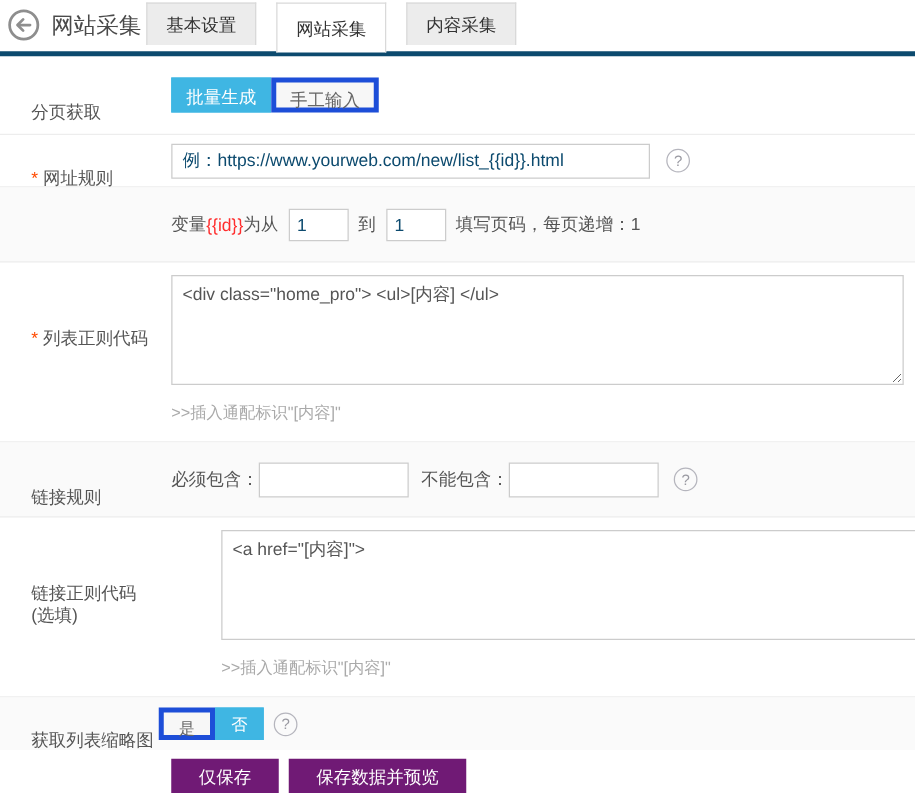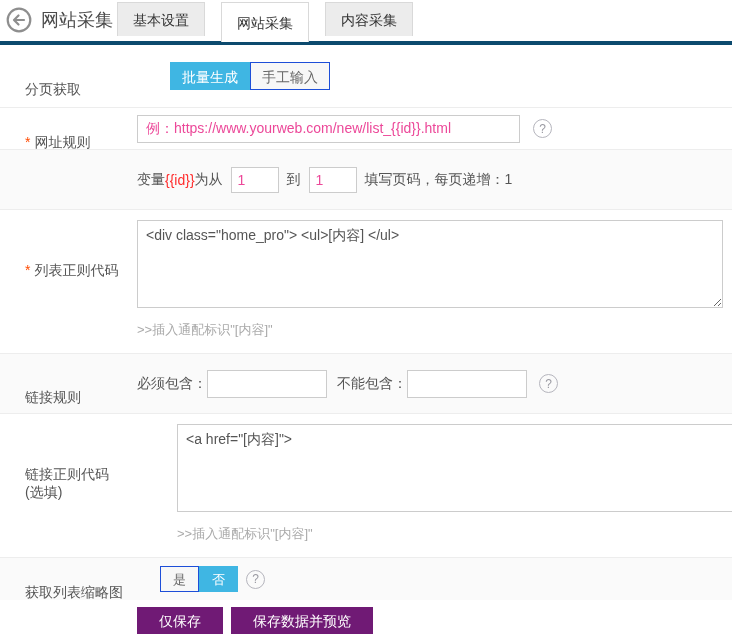--- a/index.html
+++ b/index.html
@@ -27,30 +27,30 @@
   .r-pagination { height:63px; }
   .r-url { height:42px; }
   .r-variable { height:60px; }
   .r-listregex { padding:10px 0 14px 0; }
   .r-linkrule { height:60px;align-items:center; }
   .r-linkregex { padding:10px 0 14px 0;gap:40px; }
   .r-thumb { height:42px; border-bottom:none; }
   .r-buttons { border-bottom:none; padding:7px 0 2px 137px; }
 
   
-  .txt-input { border:1px solid #ccc; height:28px; box-sizing:border-box; font-size:14px; color:#ec4899;
+  .txt-input { border:1px solid #ccc; height:28px; box-sizing:border-box; font-size:14px; color:#0c4a6e;
                padding:0 8px; outline:none; background:#fff; }
   .url-input { width:383px; }
   .small-input { width:48px; height:26px; padding:0 6px; margin:0 8px; }
   .mid-input { width:120px; margin-right:10px; }
   textarea.code-area { width:586px; height:88px; border:1px solid #ccc; box-sizing:border-box; resize:both;
                font-size:14px; color:#555; padding:6px 8px; outline:none; font-family:"Liberation Sans","DejaVu Sans",sans-serif; }
-  .seg-group { display:inline-flex;margin-left:33px; }
+  .seg-group { display:inline-flex; }
   .seg { height:28px; line-height:28px; padding:0 11px; text-align:center; cursor:pointer; box-sizing:border-box;
-         background:#f7f7f7; border:1px solid #1d4ed8; color:#666; }
+         background:#f7f7f7; border:4px solid #1d4ed8; color:#666; }
   .seg.on { background:#3fb6e3; border:1px solid #3fb6e3; color:#fff; }
   .seg-sm { height:26px; line-height:26px; padding:0 12px; font-size:13px; }
   .help-icon { display:inline-flex; width:17px; height:17px; border:1px solid #b5b5bd; border-radius:50%;
                color:#9a9aa2; font-size:12px; align-items:center; justify-content:center; margin-left:13px;
                cursor:pointer; flex-shrink:0; }
   .var-red { color:#ff2d2d; }
   .insert-hint { color:#aaa; font-size:13px; margin-top:10px; cursor:pointer; }
   .label-line2 { color:#555; }
   .btn { height:30px; border:none; background:#701a75; color:#fff; font-size:14px; padding:0 22px;
          cursor:pointer; margin-right:8px; font-family:"Liberation Sans","DejaVu Sans",sans-serif; }

